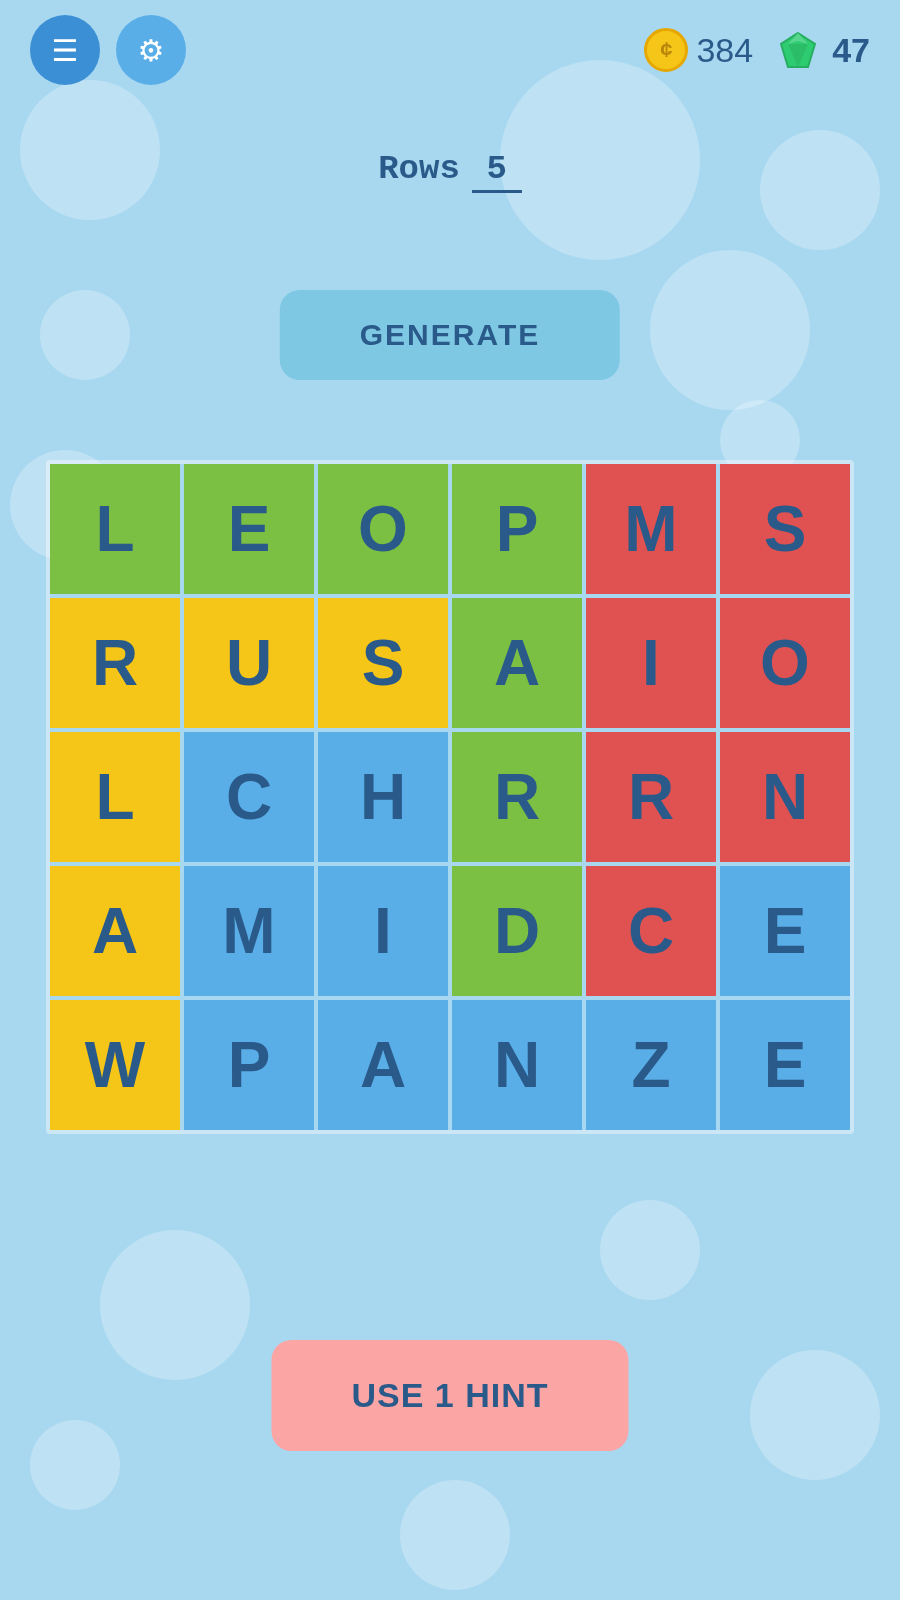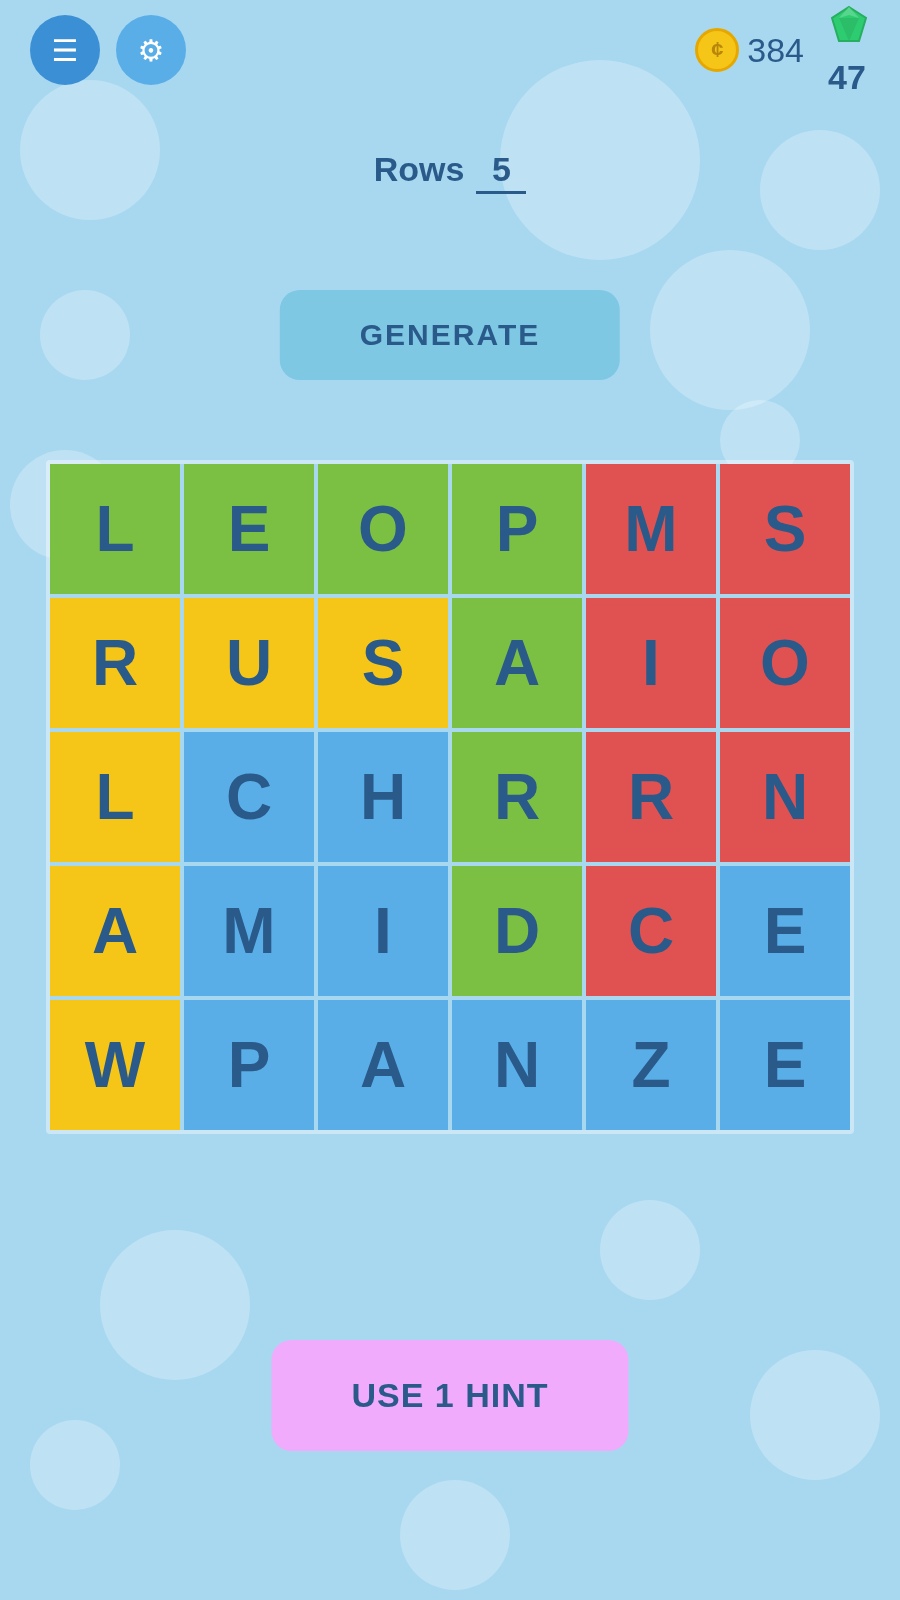--- a/index.html
+++ b/index.html
@@ -87,22 +87,22 @@
     }
 
     .coin-count {
       font-size: 34px;
       font-weight: normal;
       color: #2a5a8a;
     }
 
     .gem-display {
       display: flex;
+      align-items: center;
       gap: 13px;
-      flex-direction: column;
     }
 
     .gem-icon {
       width: 42px;
       height: 42px;
       display: flex;
       align-items: center;
       justify-content: center;
     }
 
@@ -116,20 +116,21 @@
     .controls {
       position: absolute;
       top: 130px;
       left: 0;
       right: 0;
       display: flex;
       align-items: center;
       justify-content: center;
       gap: 200px;
       padding: 20px 60px;
+      font-family: Liberation Mono, monospace;
     }
 
     .control-group {
       display: flex;
       align-items: baseline;
       gap: 12px;
     }
 
     .control-label {
       font-size: 34px;
@@ -197,21 +198,21 @@
     .cell-yellow { background: #f5c518; }
     .cell-blue { background: #5aaee8; }
     .cell-red { background: #e05252; }
 
     
     .hint-btn {
       position: absolute;
       top: 1340px;
       left: 50%;
       transform: translateX(-50%);
-      background: #f0abfc;
+      background: #fca5a5;
       border: none;
       border-radius: 20px;
       padding: 36px 80px;
       font-size: 34px;
       font-weight: bold;
       color: #2a5a8a;
       letter-spacing: 1px;
       cursor: pointer;
       white-space: nowrap;
     }

